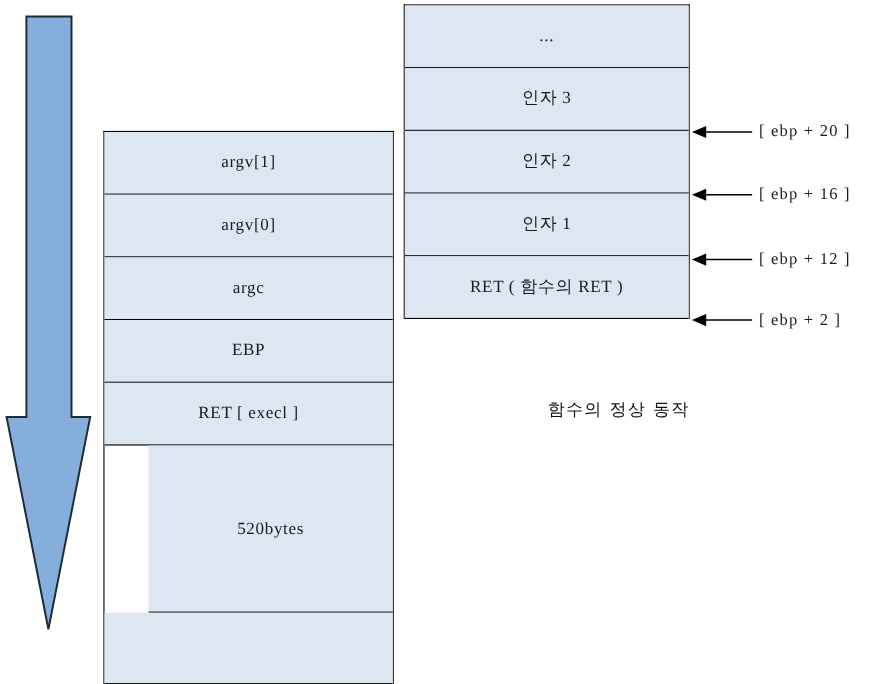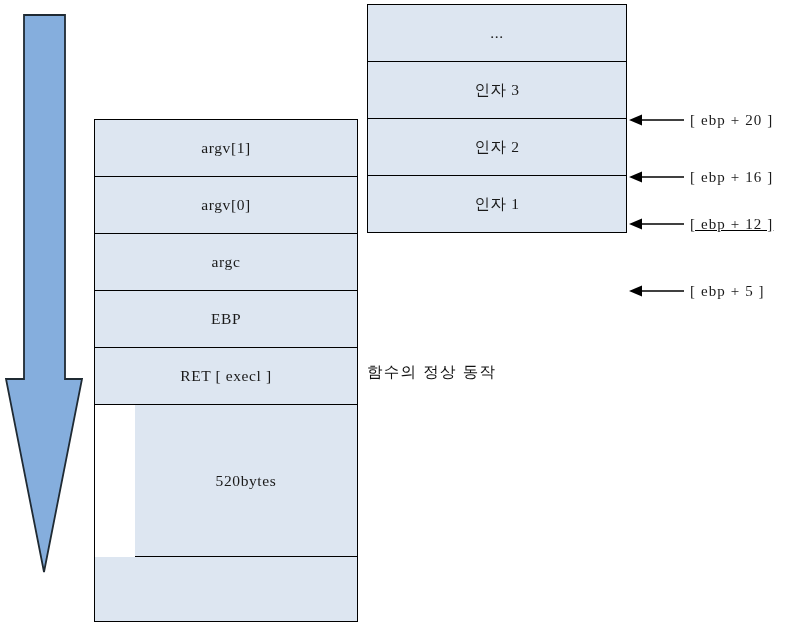--- a/index.html
+++ b/index.html
@@ -94,21 +94,21 @@
     white-space: pre;
     line-height: 1;
   }
 
   
   .caption {
     position: absolute;
     left: 367px;
     top: 362px;
     width: 260px;
-    text-align: left;
+    text-align: right;
     font-size: 15.5px;
     color: #111111;
     letter-spacing: 1.2px;
     font-family: "DejaVu Sans", "Liberation Sans", sans-serif;
     white-space: pre;
   }
 </style>
 </head>
 <body>
 
@@ -150,49 +150,52 @@
     </div>
     <div class="cell">
       <span class="cell-label">인자 3</span>
     </div>
     <div class="cell">
       <span class="cell-label">인자 2</span>
     </div>
     <div class="cell">
       <span class="cell-label">인자 1</span>
     </div>
+    <div class="cell">
+      <span class="cell-label">RET ( 함수의 RET )</span>
+    </div>
   </div>
 
   <div class="ebp-row" style="top:112px;">
     <svg class="ebp-arrow" viewBox="0 0 56 14">
       <line x1="56" y1="7" x2="12" y2="7" stroke="#000000" stroke-width="1.4"></line>
       <polygon points="1,7 14,1.5 14,12.5" fill="#000000"></polygon>
     </svg>
     <span class="ebp-text">[ ebp + 20 ]</span>
   </div>
 
   <div class="ebp-row" style="top:169px;">
     <svg class="ebp-arrow" viewBox="0 0 56 14">
       <line x1="56" y1="7" x2="12" y2="7" stroke="#000000" stroke-width="1.4"></line>
       <polygon points="1,7 14,1.5 14,12.5" fill="#000000"></polygon>
     </svg>
     <span class="ebp-text">[ ebp + 16 ]</span>
   </div>
 
-  <div class="ebp-row" style="top:216px;text-decoration:underline;">
+  <div class="ebp-row" style="top:228px;">
     <svg class="ebp-arrow" viewBox="0 0 56 14">
       <line x1="56" y1="7" x2="12" y2="7" stroke="#000000" stroke-width="1.4"></line>
       <polygon points="1,7 14,1.5 14,12.5" fill="#000000"></polygon>
     </svg>
     <span class="ebp-text">[ ebp + 12 ]</span>
   </div>
 
   <div class="ebp-row" style="top:283px;">
     <svg class="ebp-arrow" viewBox="0 0 56 14">
       <line x1="56" y1="7" x2="12" y2="7" stroke="#000000" stroke-width="1.4"></line>
       <polygon points="1,7 14,1.5 14,12.5" fill="#000000"></polygon>
     </svg>
-    <span class="ebp-text">[ ebp + 5 ]</span>
+    <span class="ebp-text">[ ebp + 2 ]</span>
   </div>
 
   <div class="caption">함수의 정상 동작</div>
 
 </div>
 
 </body></html>

